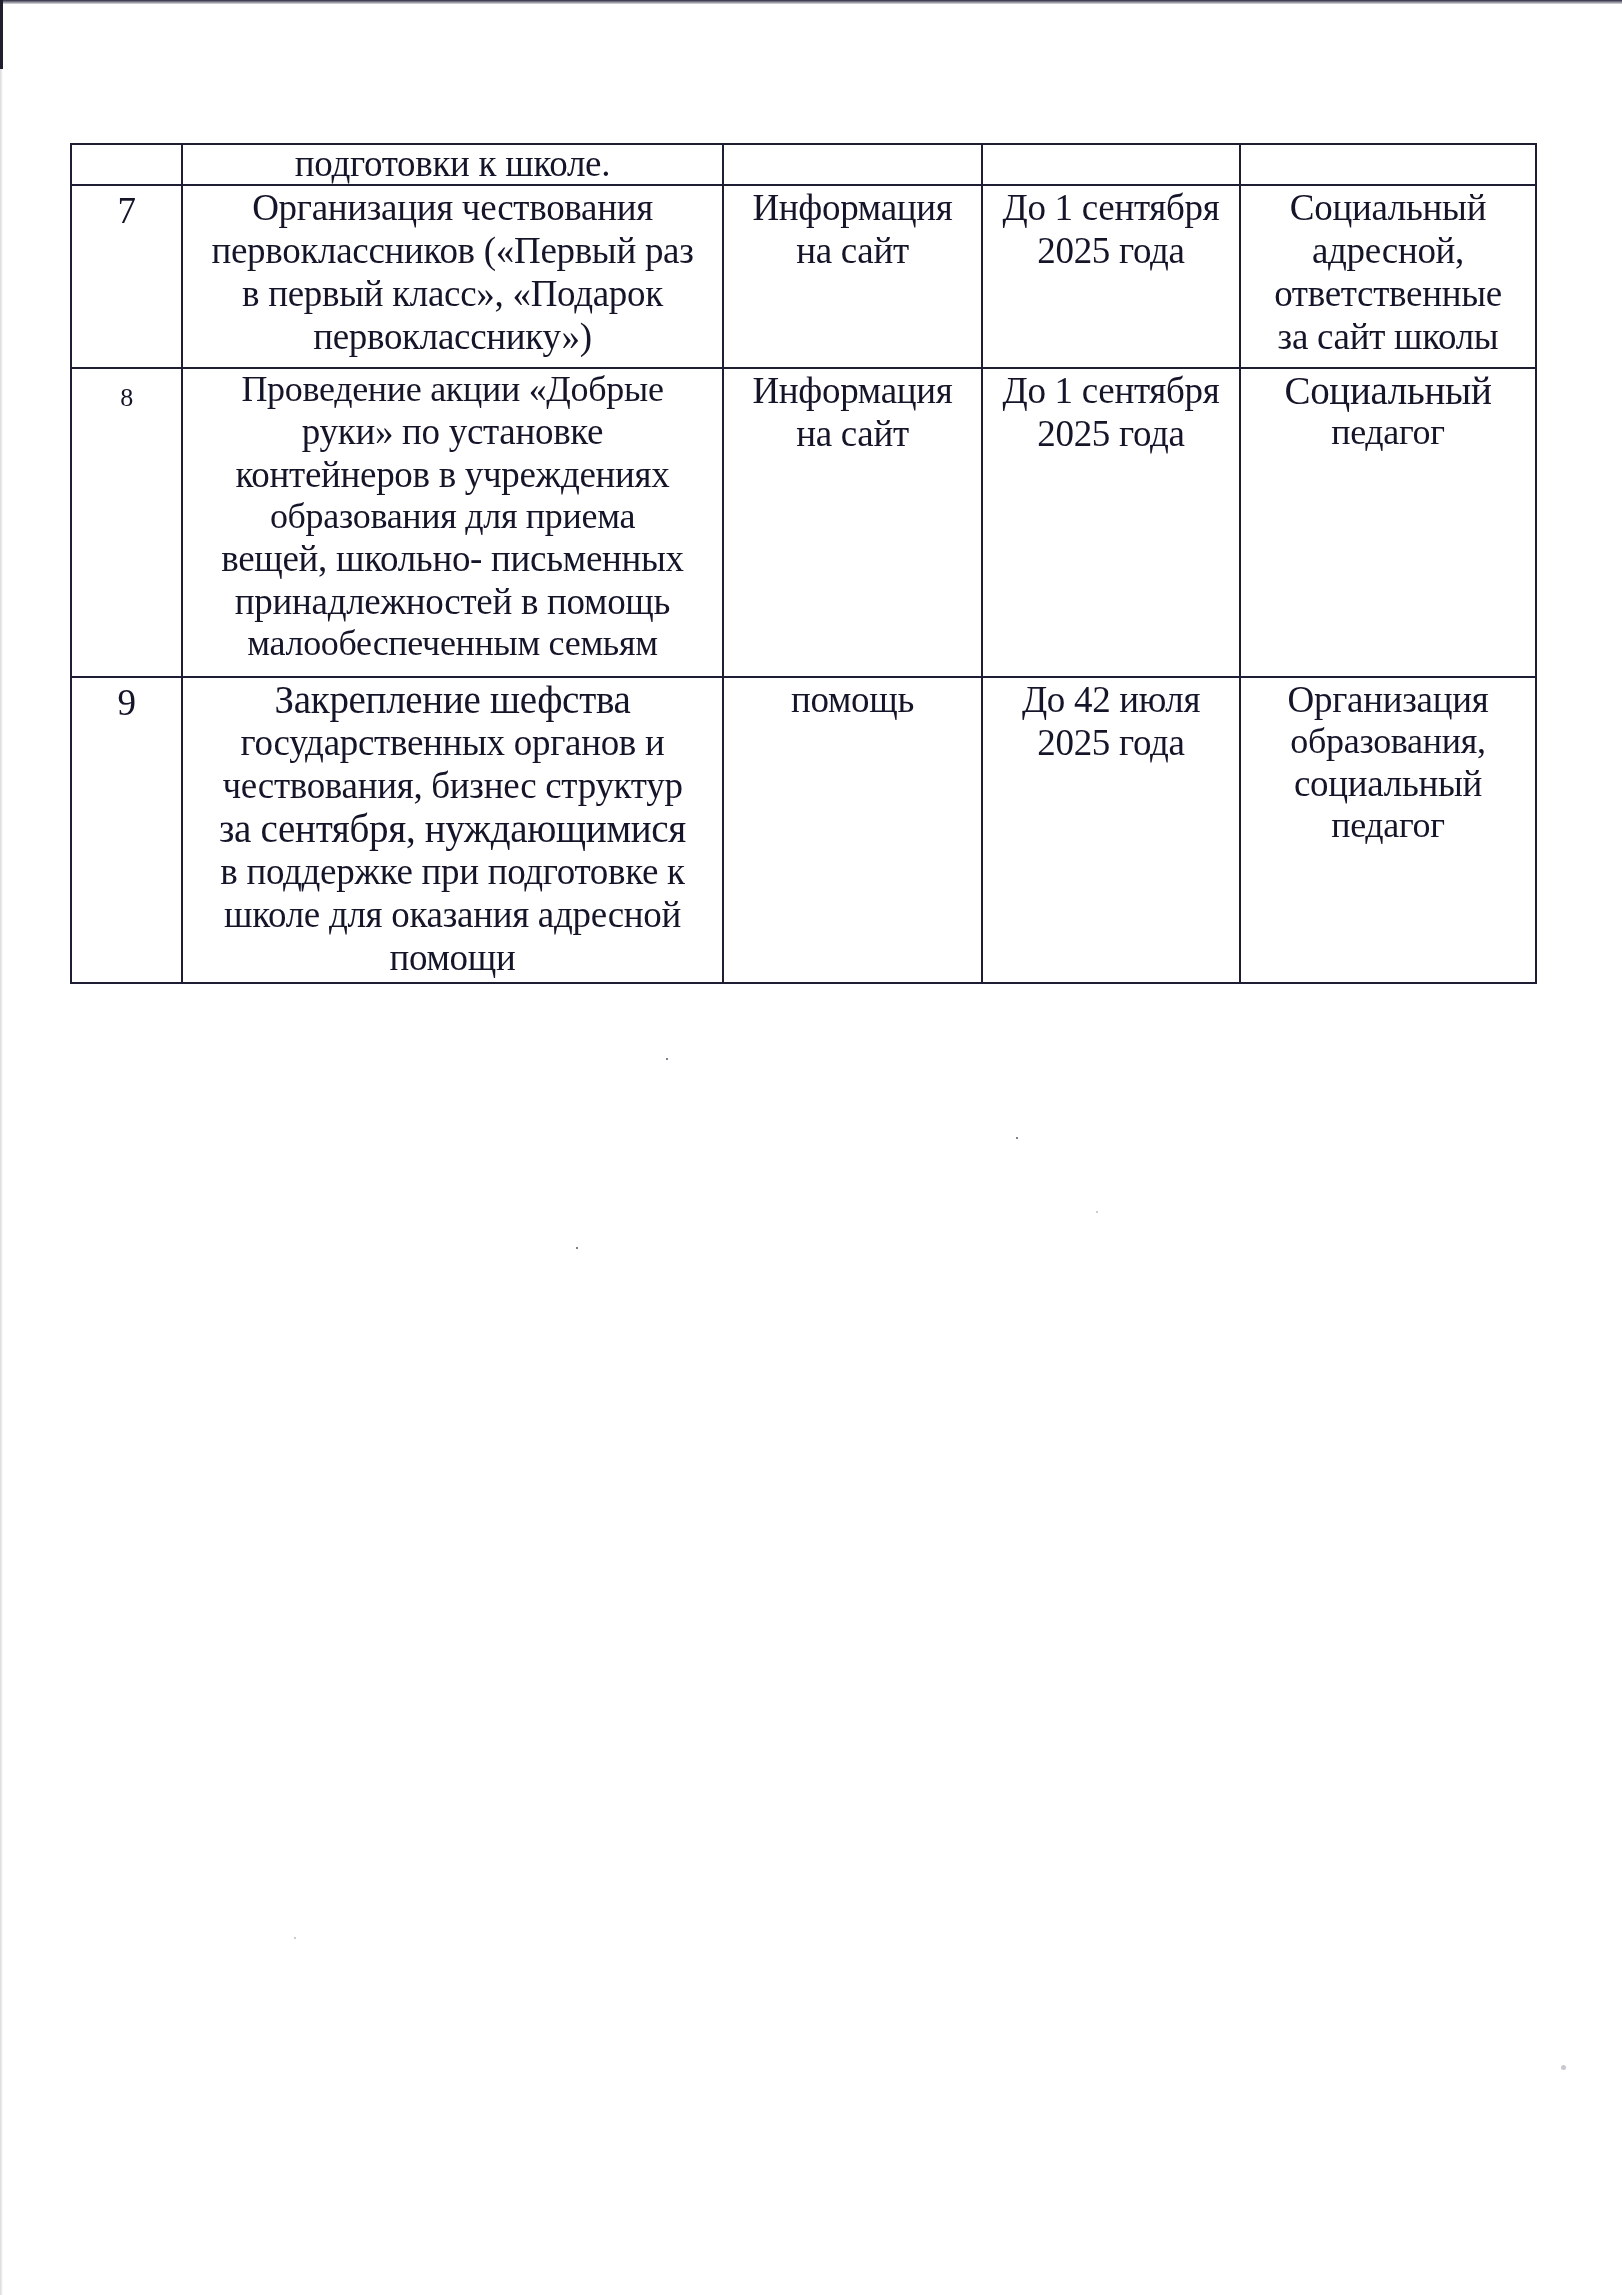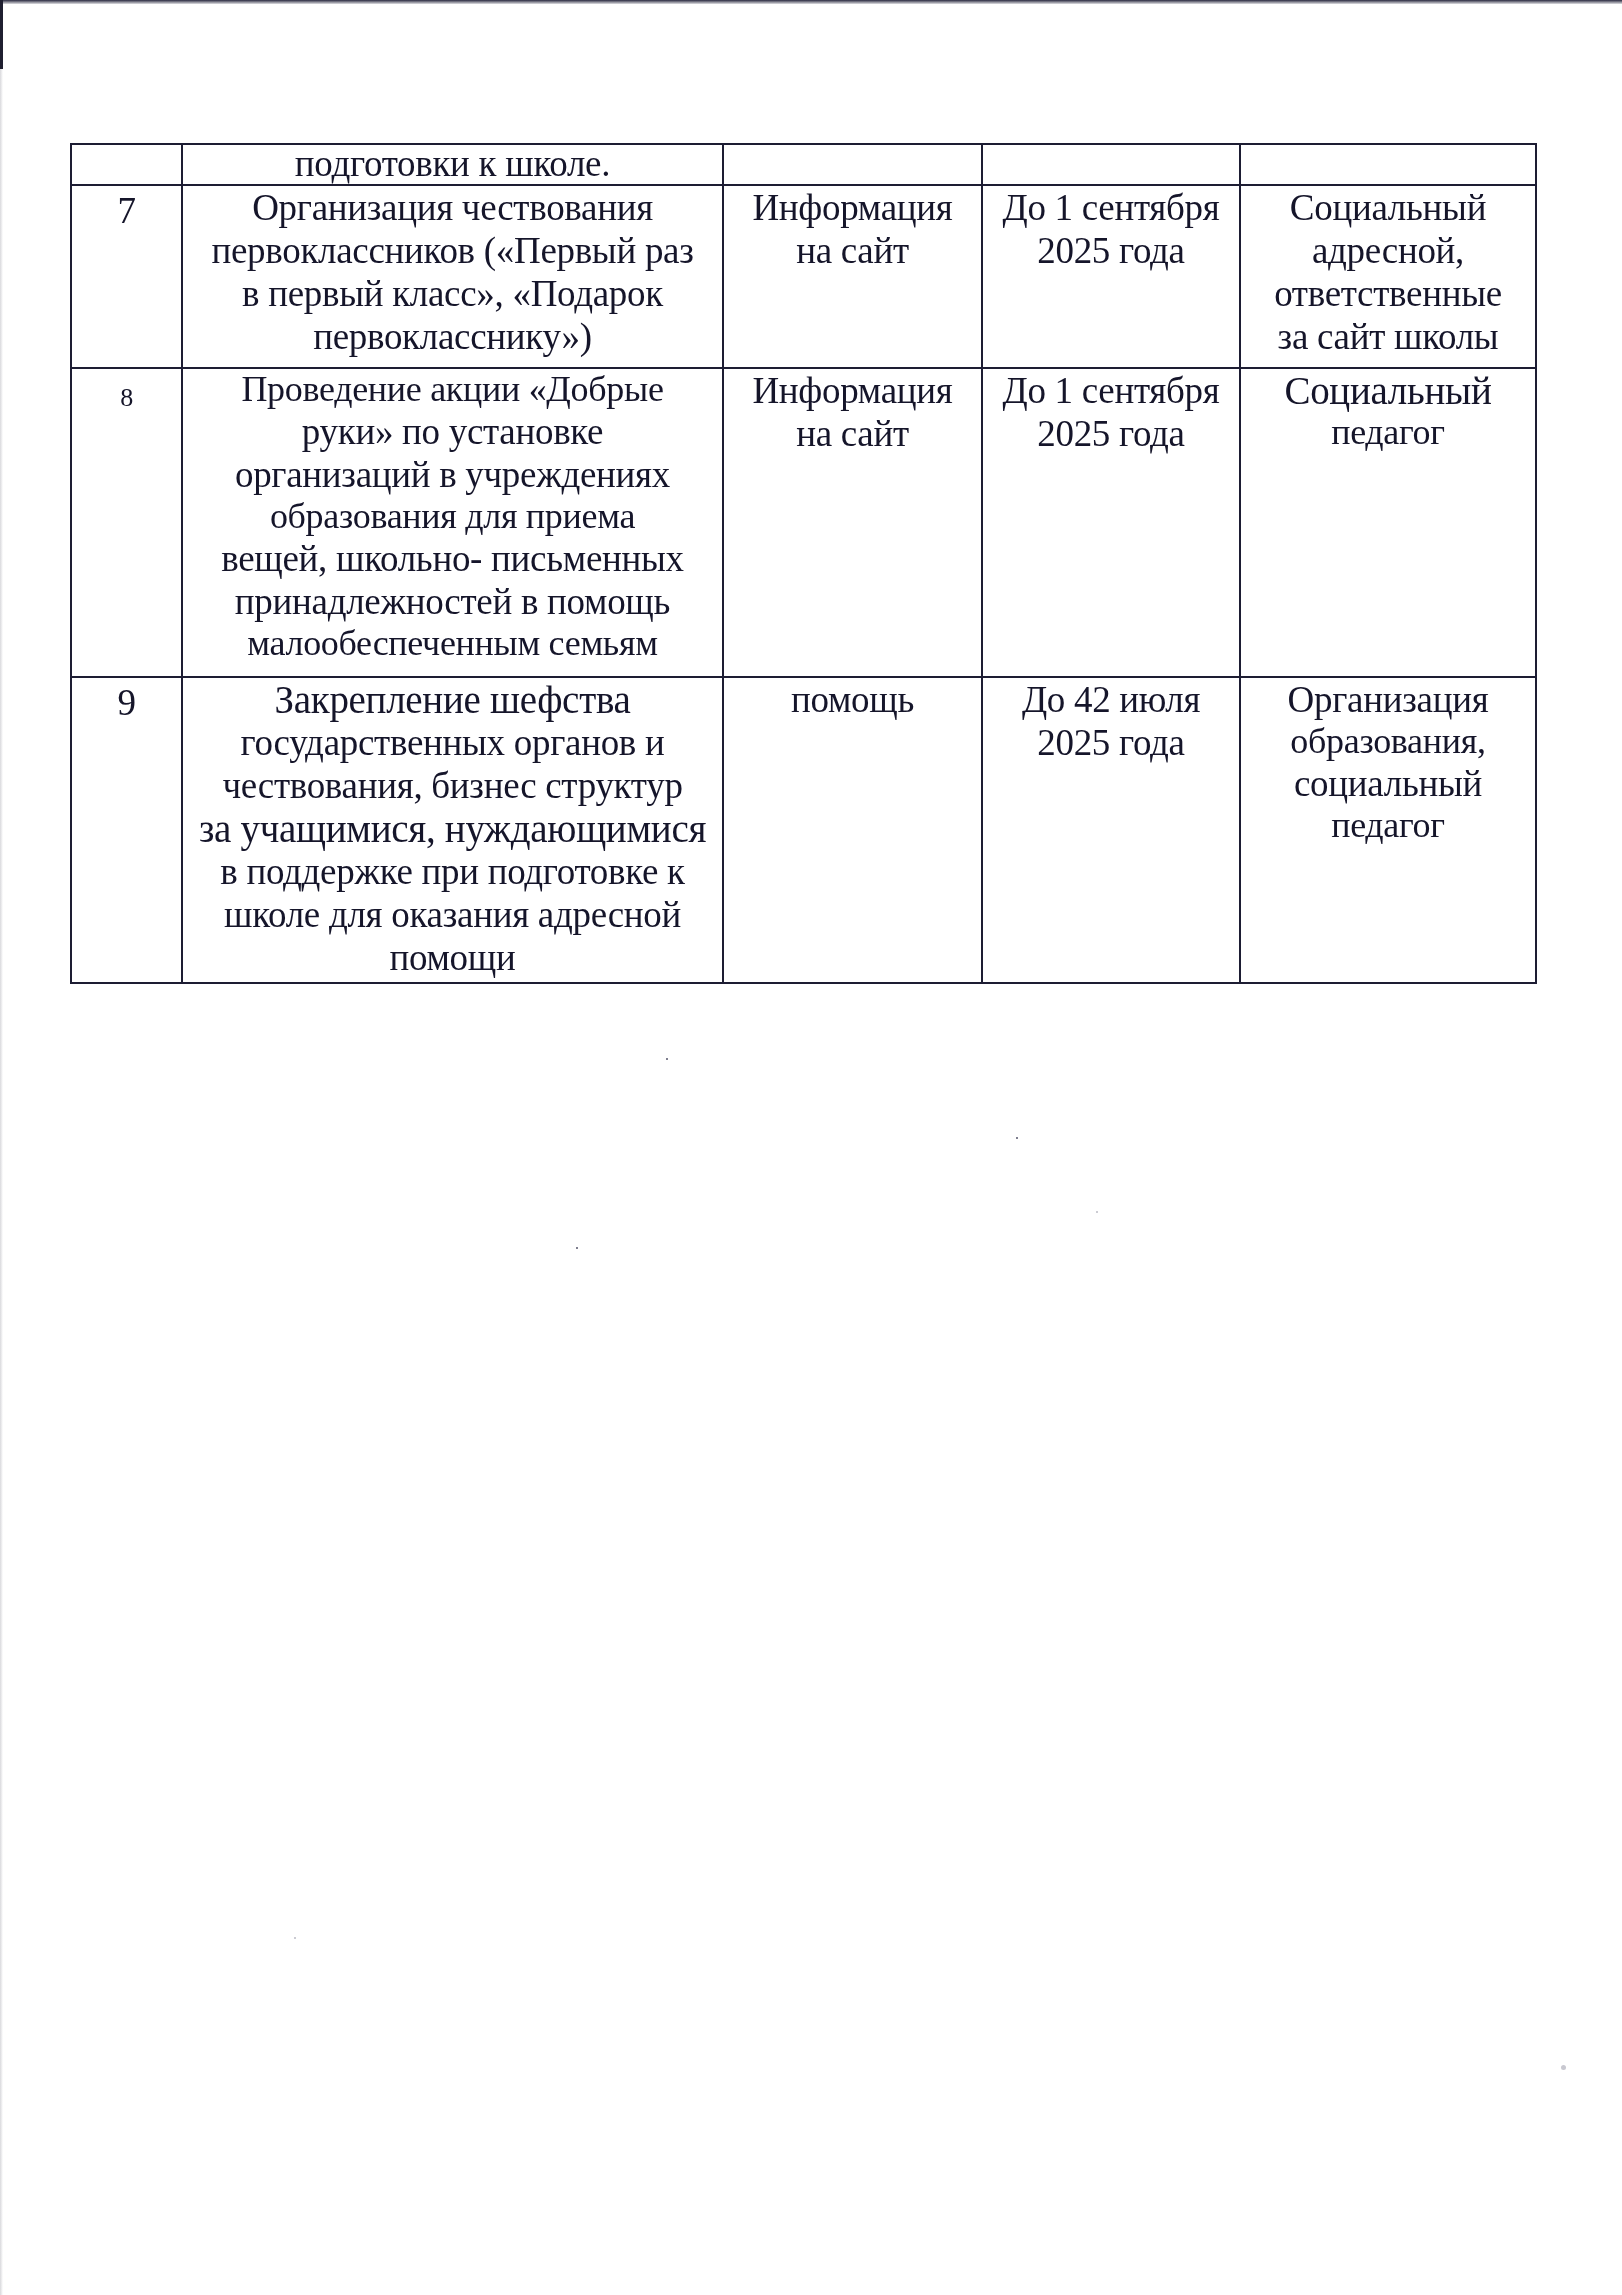--- a/index.html
+++ b/index.html
@@ -127,21 +127,21 @@
         <span class="line">ответственные</span>
         <span class="line">за сайт школы</span>
       </td>
     </tr>
 
     <tr class="r-8">
       <td class="num small">8</td>
       <td>
         <span class="line sm">Проведение акции «Добрые</span>
         <span class="line">руки» по установке</span>
-        <span class="line">организаций в учреждениях</span>
+        <span class="line">контейнеров в учреждениях</span>
         <span class="line sm">образования для приема</span>
         <span class="line">вещей, школьно- письменных</span>
         <span class="line">принадлежностей в помощь</span>
         <span class="line sm">малообеспеченным семьям</span>
       </td>
       <td>
         <span class="line">Информация</span>
         <span class="line">на сайт</span>
       </td>
       <td>
@@ -153,21 +153,21 @@
         <span class="line sm">педагог</span>
       </td>
     </tr>
 
     <tr class="r-9">
       <td class="num">9</td>
       <td>
         <span class="line lg">Закрепление шефства</span>
         <span class="line">государственных органов и</span>
         <span class="line">чествования, бизнес структур</span>
-        <span class="line lg">за учащимися, нуждающимися</span>
+        <span class="line lg">за сентября, нуждающимися</span>
         <span class="line">в поддержке при подготовке к</span>
         <span class="line">школе для оказания адресной</span>
         <span class="line">помощи</span>
       </td>
       <td>
         <span class="line">помощь</span>
       </td>
       <td>
         <span class="line">До 42 июля</span>
         <span class="line">2025 года</span>

